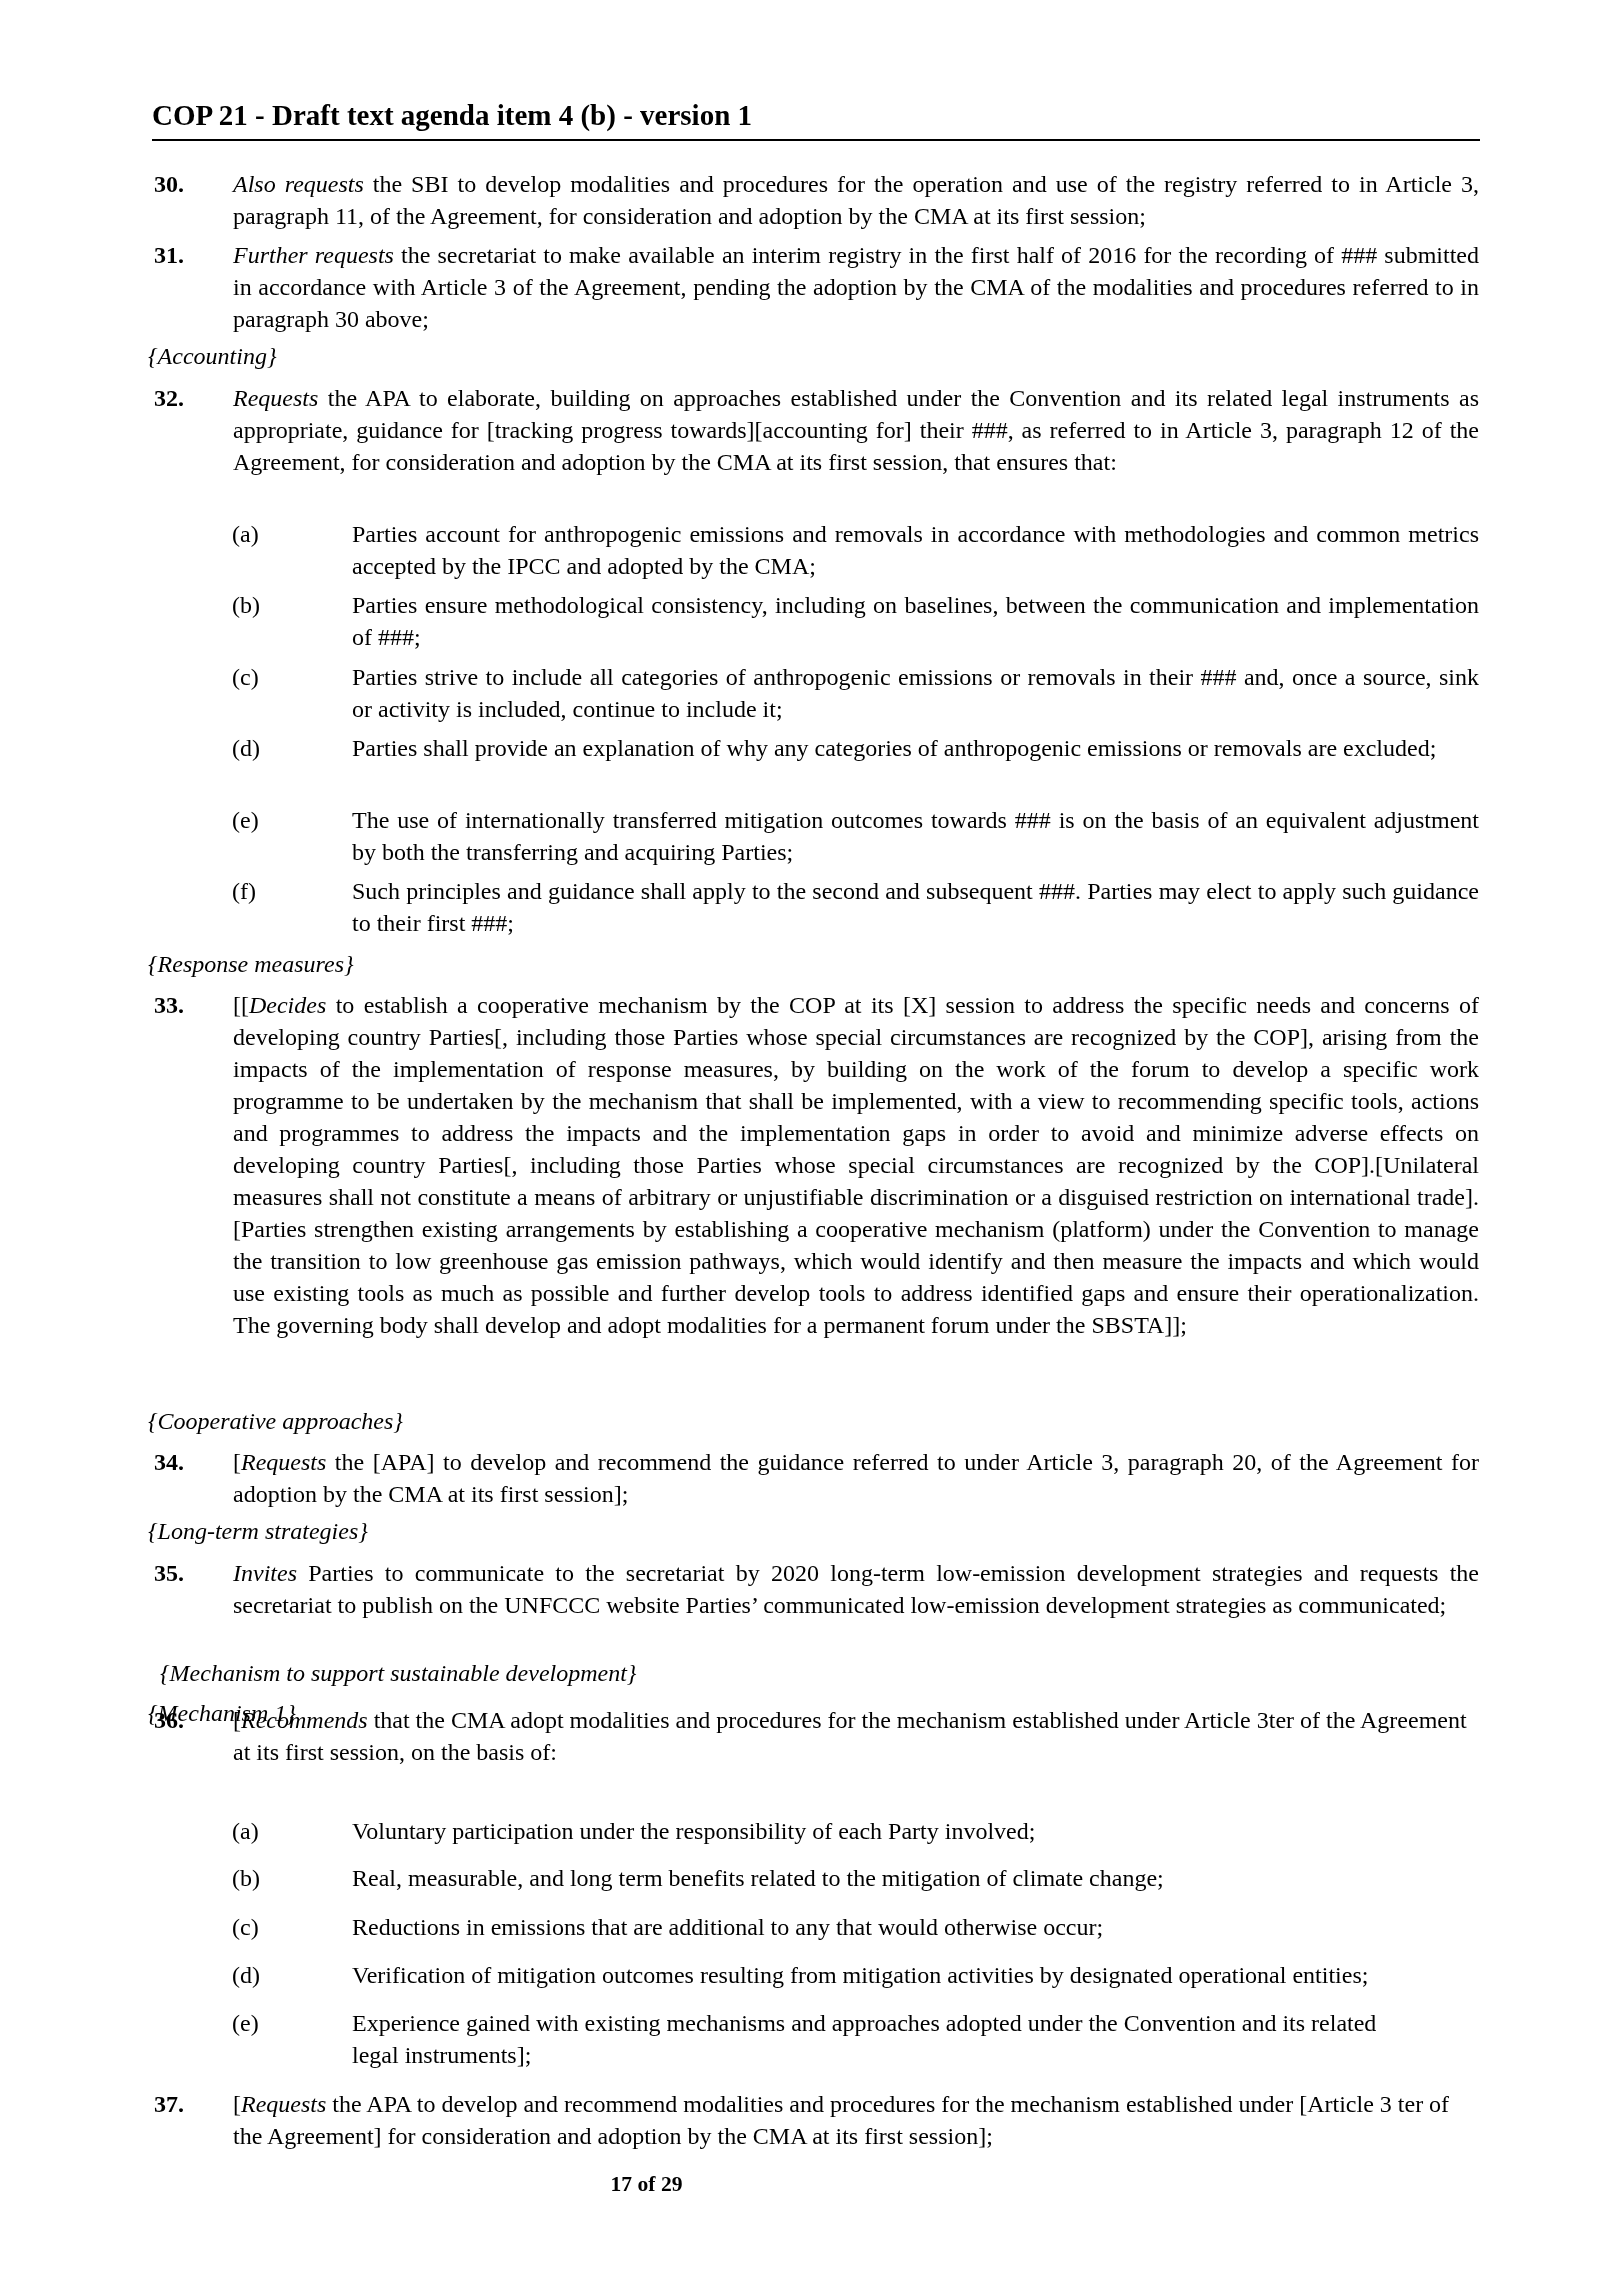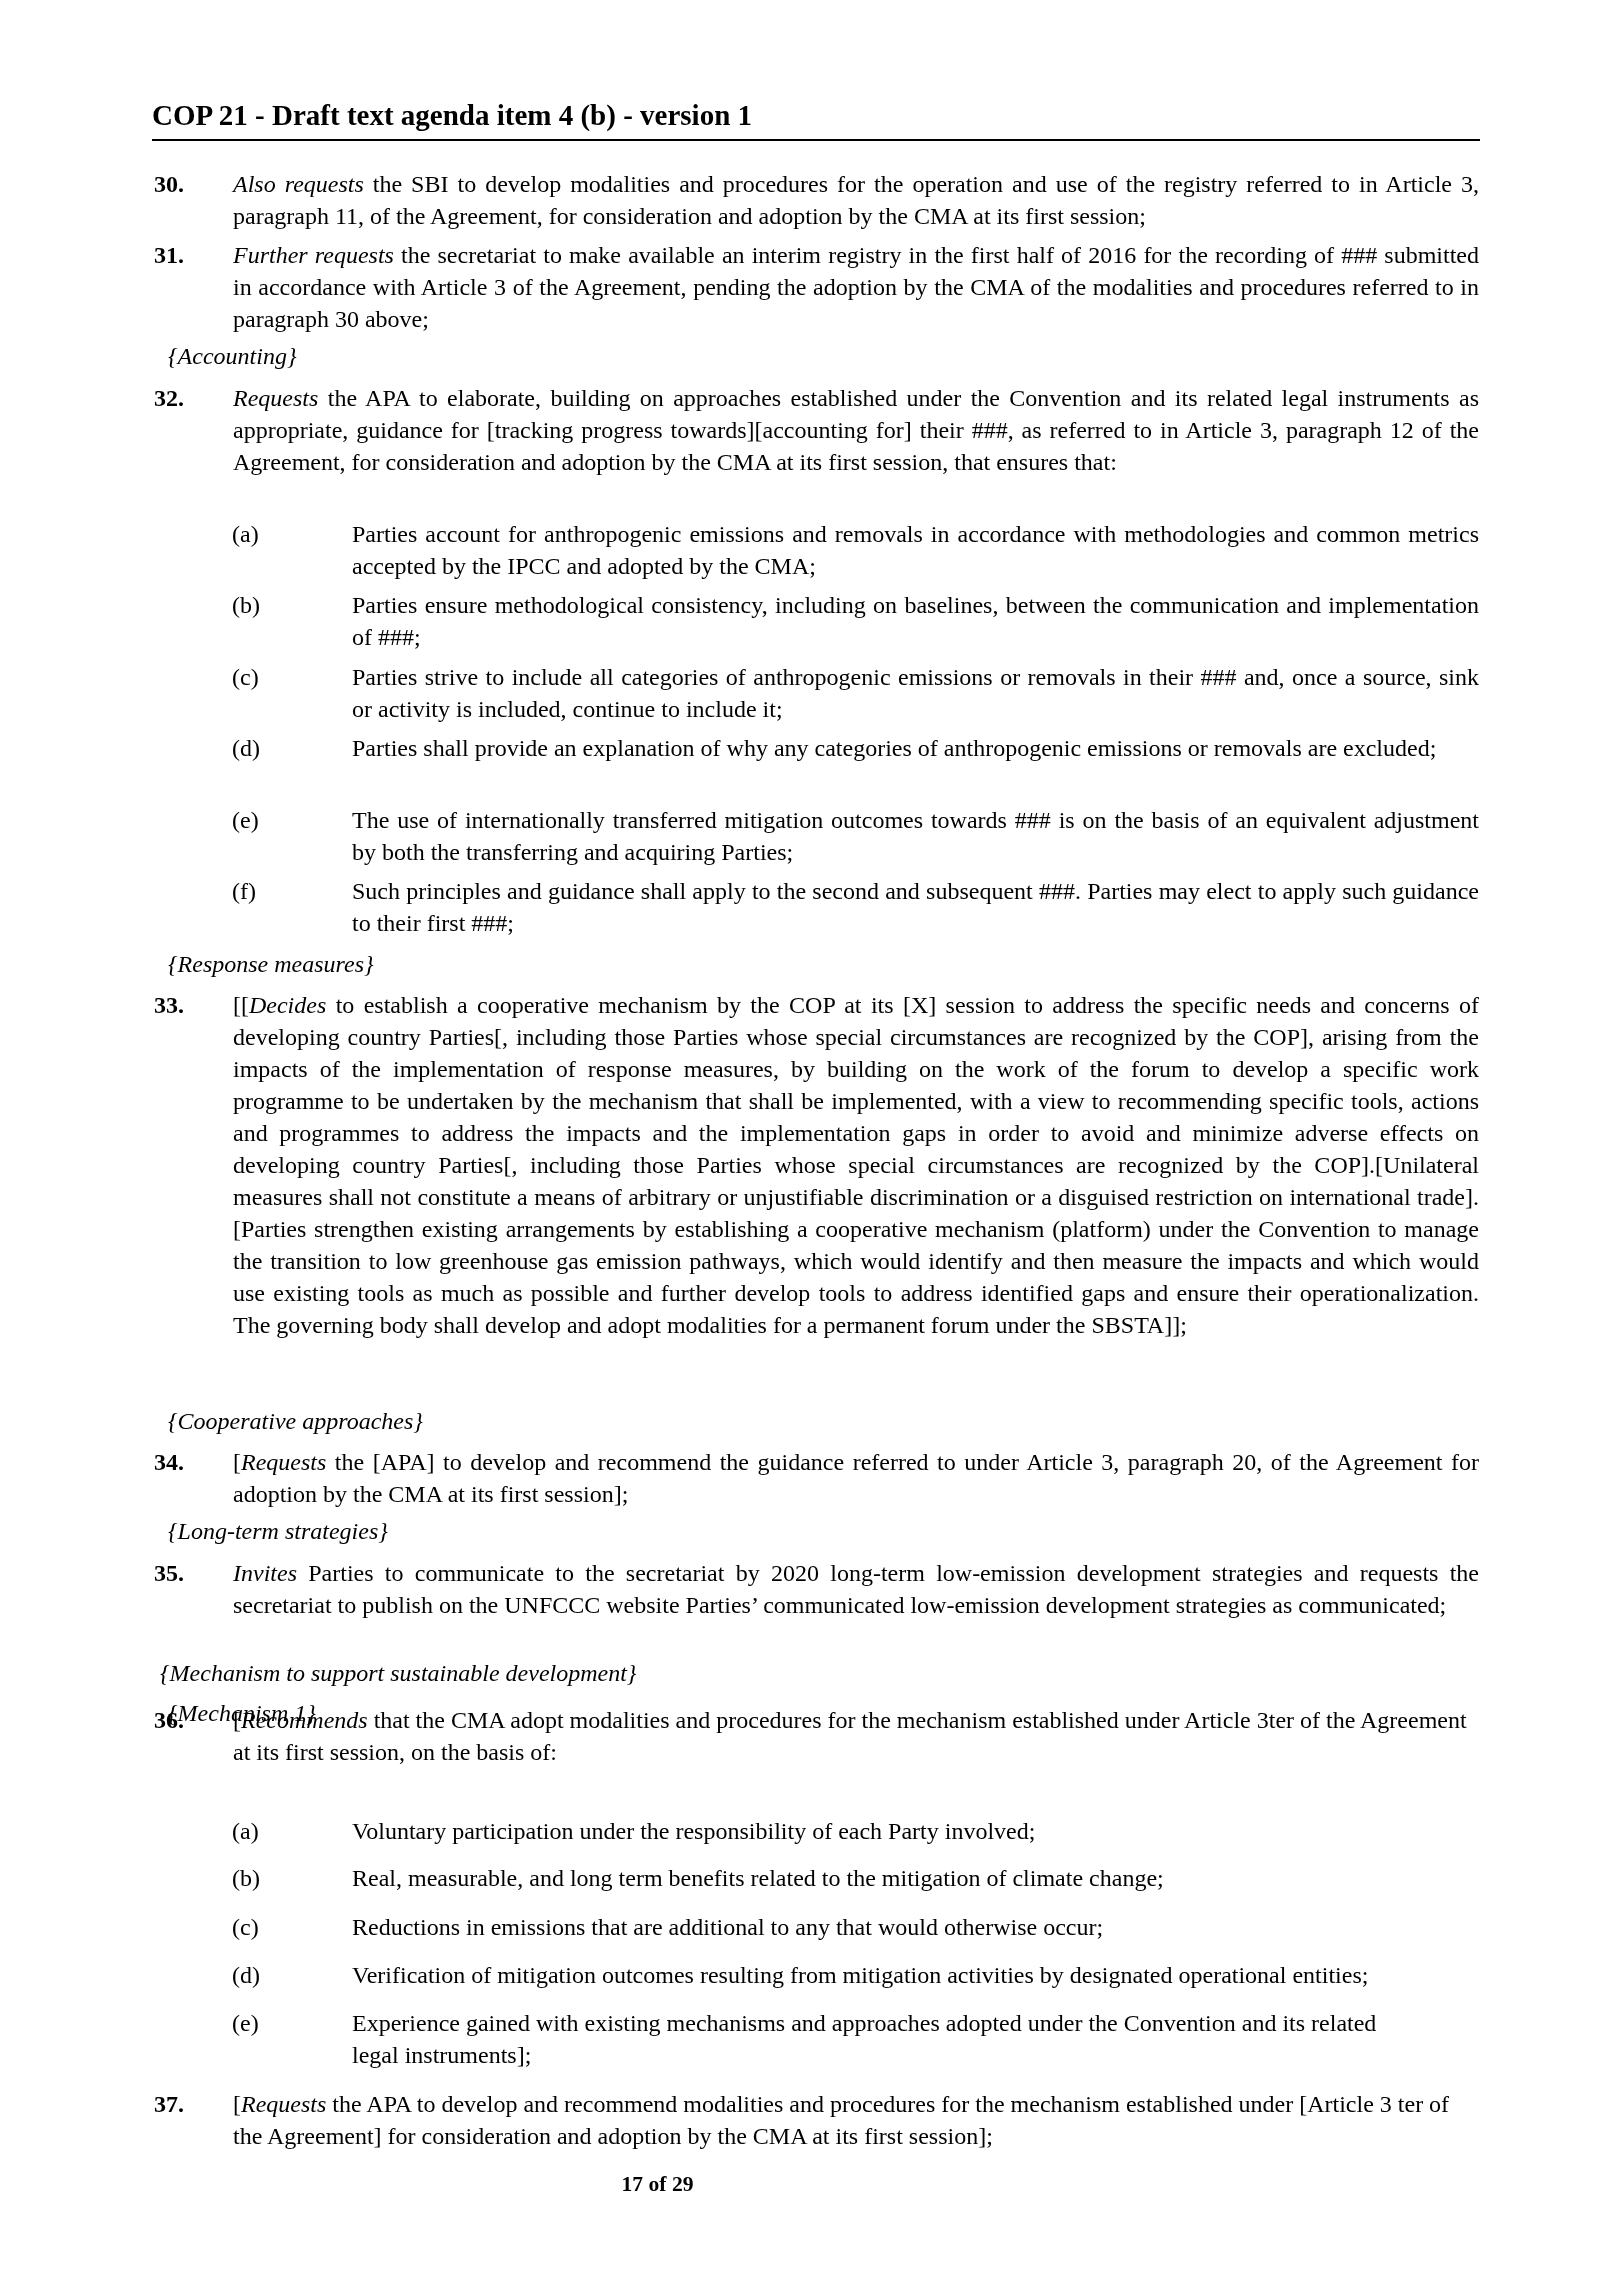--- a/index.html
+++ b/index.html
@@ -6,23 +6,23 @@
   body { width:1623px; height:2295px; position:relative; overflow:hidden;
          font-family:"Liberation Serif","DejaVu Serif",serif; color:#000; }
   .hdr { position:absolute; left:152px; top:102px; font-size:29px; font-weight:bold; line-height:26px; }
   .rule { position:absolute; left:152px; top:139px; width:1328px; height:2px; background:#000; }
   .blk { position:absolute; left:154px; width:1325px; font-size:24px; line-height:32px; }
   .num { position:absolute; left:0; top:0;font-weight:bold; }
   .txt { margin-left:79px; text-align:justify; text-align-last:left; }
   .sub { position:absolute; left:232px; width:1247px; font-size:24px; line-height:32px; }
   .sub .lbl { position:absolute; left:0; top:0; }
   .sub .txt { margin-left:120px; }
-  .head { position:absolute; left:168px; font-size:24px; line-height:32px; font-style:italic; }
+  .head { position:absolute; left:148px; font-size:24px; line-height:32px; font-style:italic; }
   em { font-style:italic;margin-top:27px; }
-  .pg { position:absolute; left:15px; width:1285px; top:2172px; text-align:center; font-size:21.6px; font-weight:bold; }
+  .pg { position:absolute; left:4px; width:1285px; top:2172px; text-align:center; font-size:21.6px; font-weight:bold; }
 </style>
 </head>
 <body>
 
 <div class="hdr">COP 21 - Draft text agenda item 4 (b) - version 1</div>
 <div class="rule"></div>
 
 <div class="blk" style="top:168px">
   <span class="num">30.</span>
   <div class="txt"><em>Also requests</em><span> the SBI to develop modalities and procedures for the operation and use of the registry referred to in Article 3, paragraph 11, of the Agreement, for consideration and adoption by the CMA at its first session;</span></div>

